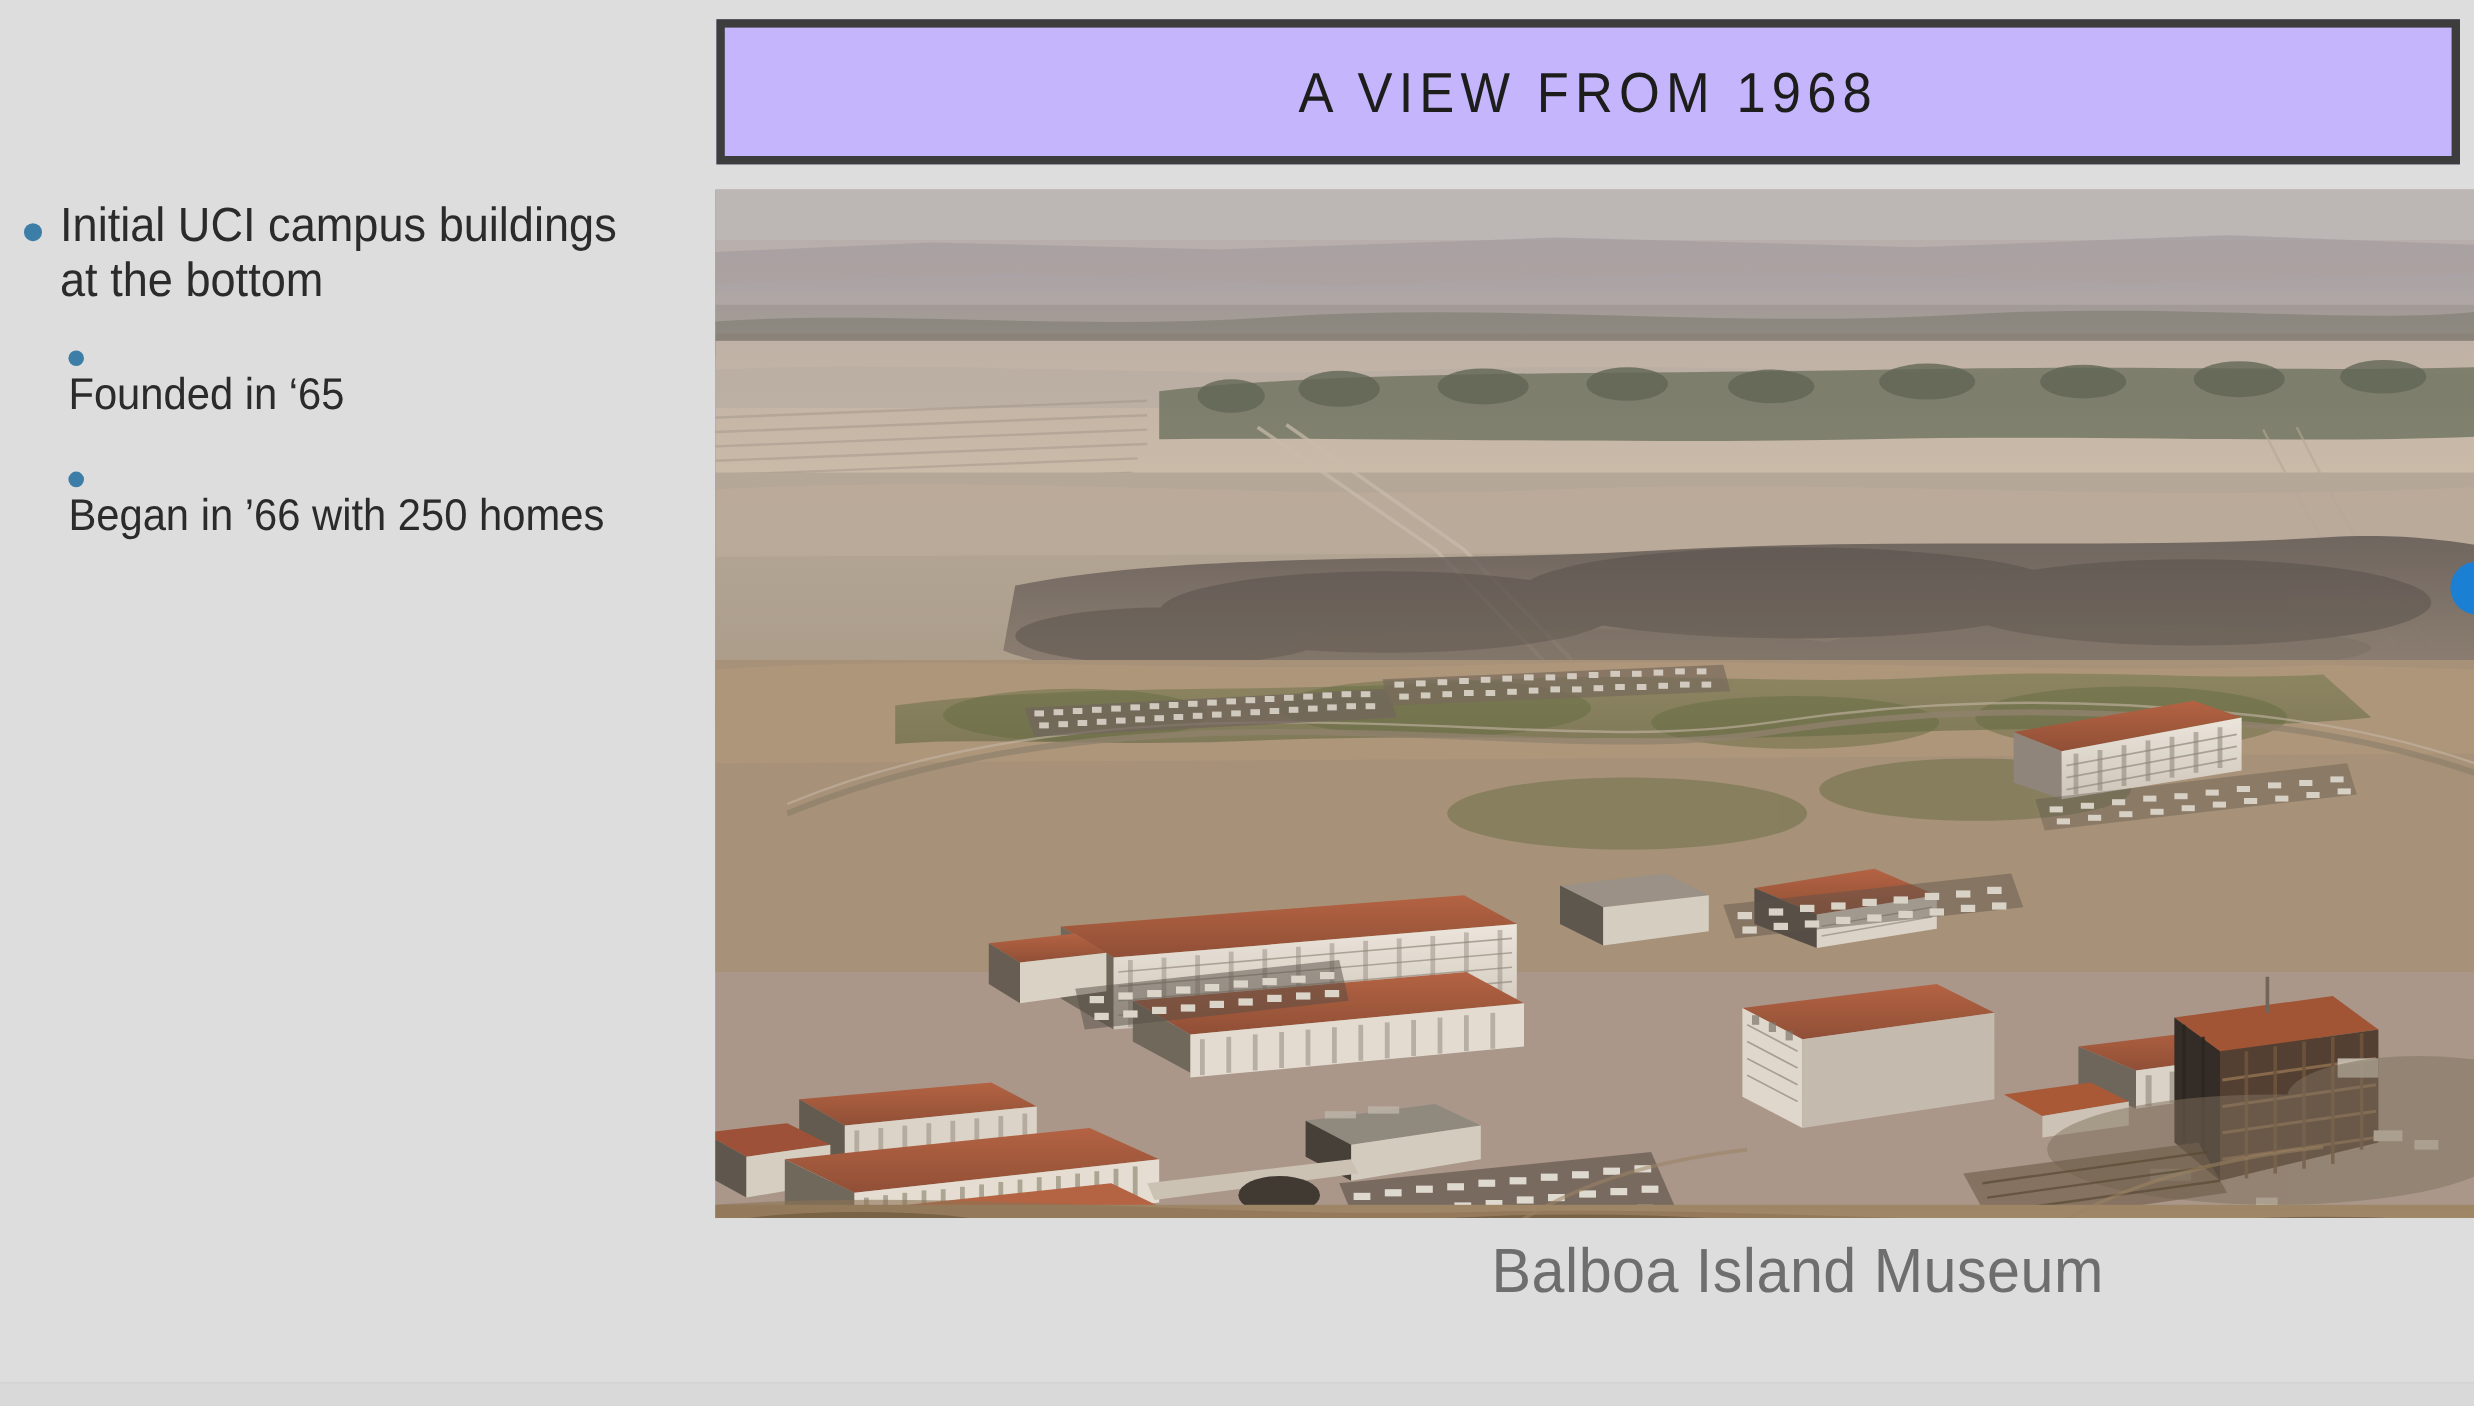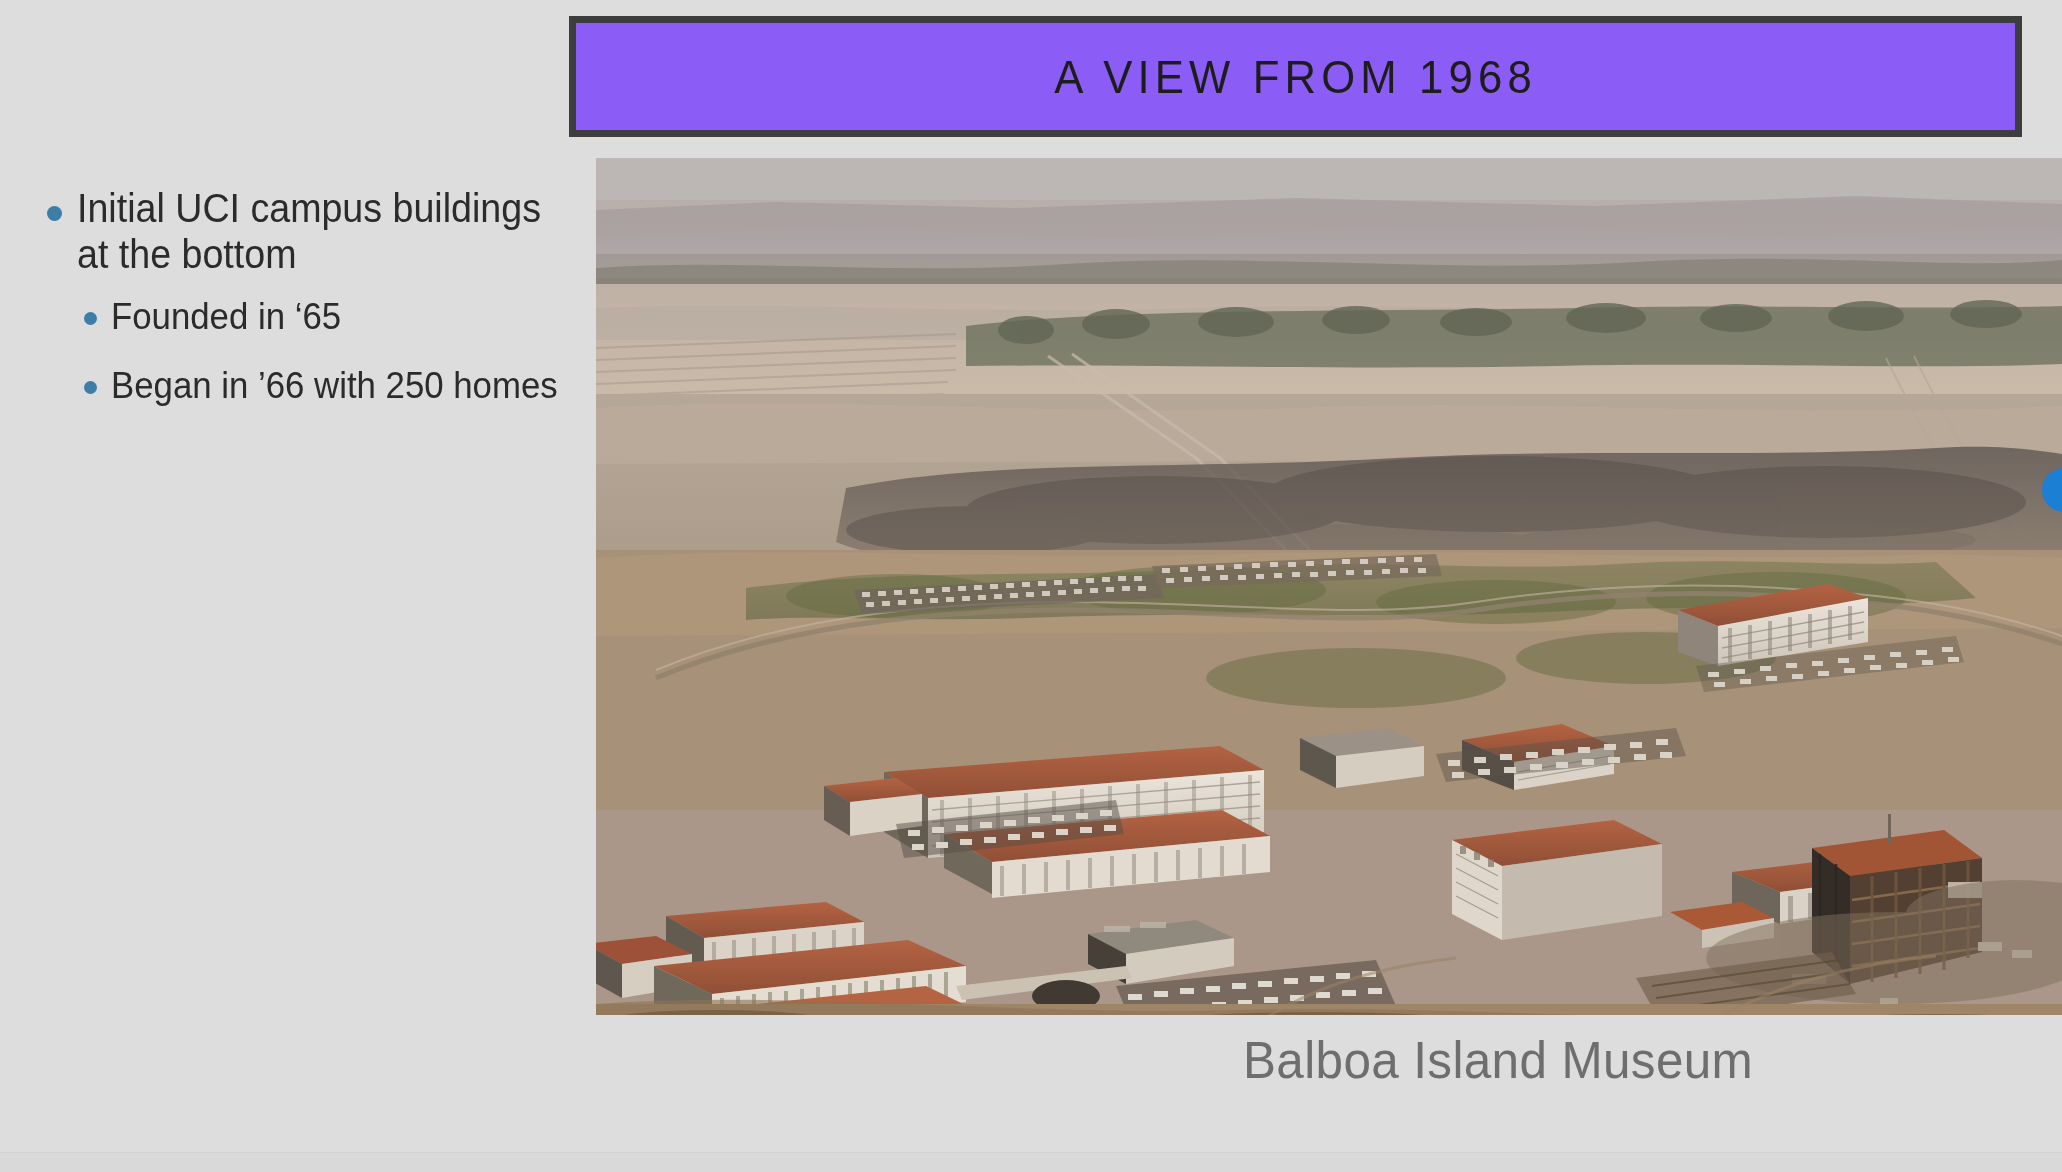--- a/index.html
+++ b/index.html
@@ -33,57 +33,56 @@
     left: 0; top: 1152px;
     width: 2062px;
     height: 20px;
     background: #d9d9d9;
     border-top: 1px solid #d2d2d2;
   }
 
   
   .title-box {
     position: absolute;
-    left: 569px;
+    left: 597px;
     top: 16px;
     width: 1453px;
     height: 121px;
-    background: #8b5cf6;
+    background: #c4b5fd;
     border: 7px solid #3d3d3d;
     box-sizing: border-box;
     display: flex;
     align-items: center;
     justify-content: center;
   }
   .title-text {
     font-family: "Liberation Sans", sans-serif;
     font-size: 47px;
     font-weight: 400;
     letter-spacing: 5.5px;
     color: #1d1d1b;
     white-space: nowrap;
     transform: scaleX(0.93);
     transform-origin: center;
   }
 
   
   .bullets {
     position: absolute;
-    left: 47px;
+    left: 20px;
     top: 165px;
     width: 545px;
-    margin-top: 20px;
   }
   .bullet-row {
     display: flex;
     align-items: flex-start;
     margin-bottom: 10px;
   }
   .bullet-row.lvl1 { padding-left: 0px; margin-bottom: 16px; }
-  .bullet-row.lvl2 { padding-left: 37px; margin-bottom: 22px; }
+  .bullet-row.lvl2 { padding-left: 37px; margin-bottom: 22px; flex-direction: column; }
 
   .dot {
     flex: 0 0 auto;
     border-radius: 50%;
     background: #3d7ea8;
   }
   .lvl1 .dot {
     width: 15px; height: 15px;
     margin-top: 21px;
     margin-right: 15px;

